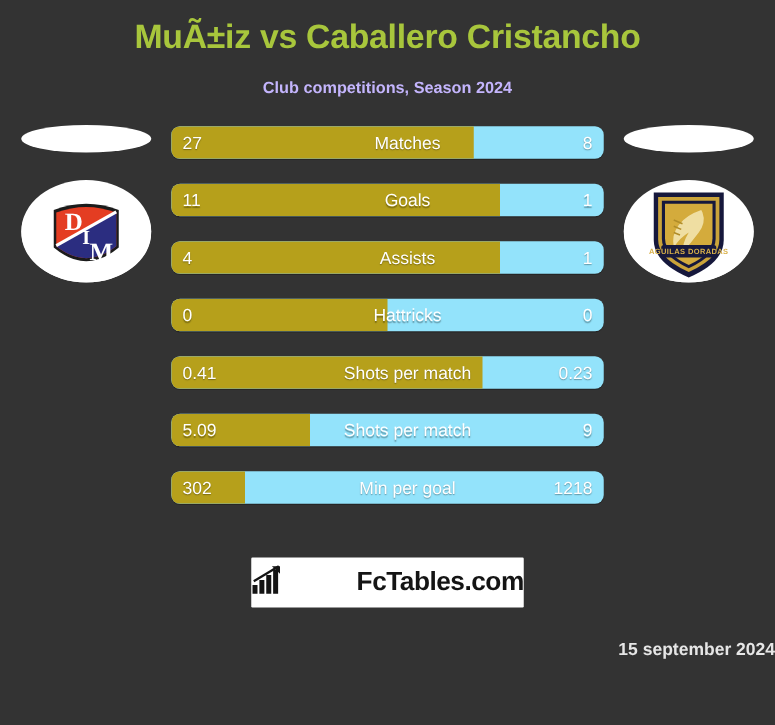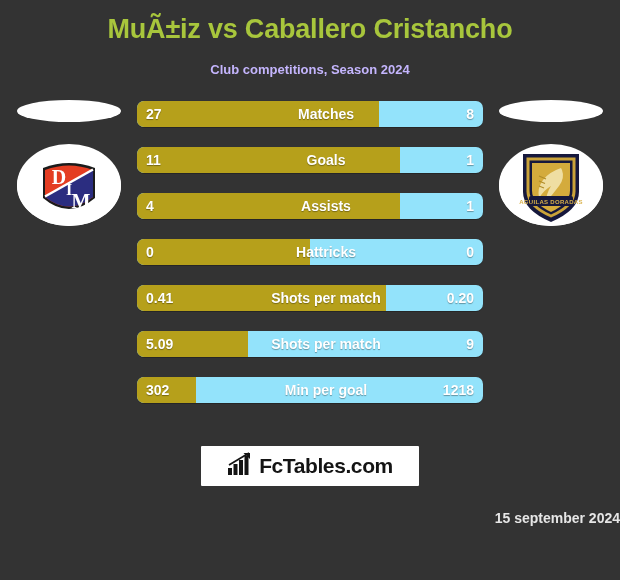--- a/index.html
+++ b/index.html
@@ -106,21 +106,21 @@
     position: absolute;
     left: 0; top: 0; bottom: 0;
     background: #b6a01b;
   }
   .stat-home, .stat-away, .stat-label {
     position: absolute;
     top: 0;
     height: 26px;
     line-height: 26px;
     font-size: 14px;
-    font-weight: bold;
+    font-weight: normal;
     color: #ffffff;
     text-shadow: 0 1px 1px rgba(0,0,0,0.35);
     white-space: nowrap;
   }
   .stat-home { left: 9px; }
   .stat-away { right: 9px; }
   .stat-label {
     left: 0; right: 0;
     text-align: center;
     margin-left: 32px;
@@ -140,21 +140,21 @@
     width: 218px;
     height: 40px;
     border-radius: 1px;
     position: relative;
   }
   .brand-inner {
     position: absolute;
     left: 0; right: 0; top: 0; bottom: 0;
     display: flex;
     align-items: center;
-    justify-content: center;
+    justify-content: space-between;
     gap: 6px;
     border-radius: 11px;
   }
   .brand-icon { display: block; }
   .brand-text {
     color: #141414;
     font-size: 21px;
     font-weight: bold;
     letter-spacing: -0.4px;
     line-height: 24px;
@@ -240,21 +240,21 @@
       <div class="stat-fill" style="width: 50%;"></div>
       <div class="stat-home">0</div>
       <div class="stat-label">Hattricks</div>
       <div class="stat-away">0</div>
     </div>
 
     <div class="stat-row">
       <div class="stat-fill" style="width: 72%;"></div>
       <div class="stat-home">0.41</div>
       <div class="stat-label">Shots per match</div>
-      <div class="stat-away">0.20</div>
+      <div class="stat-away">0.23</div>
     </div>
 
     <div class="stat-row">
       <div class="stat-fill" style="width: 32%;"></div>
       <div class="stat-home">5.09</div>
       <div class="stat-label">Shots per match</div>
       <div class="stat-away">9</div>
     </div>
 
     <div class="stat-row">

